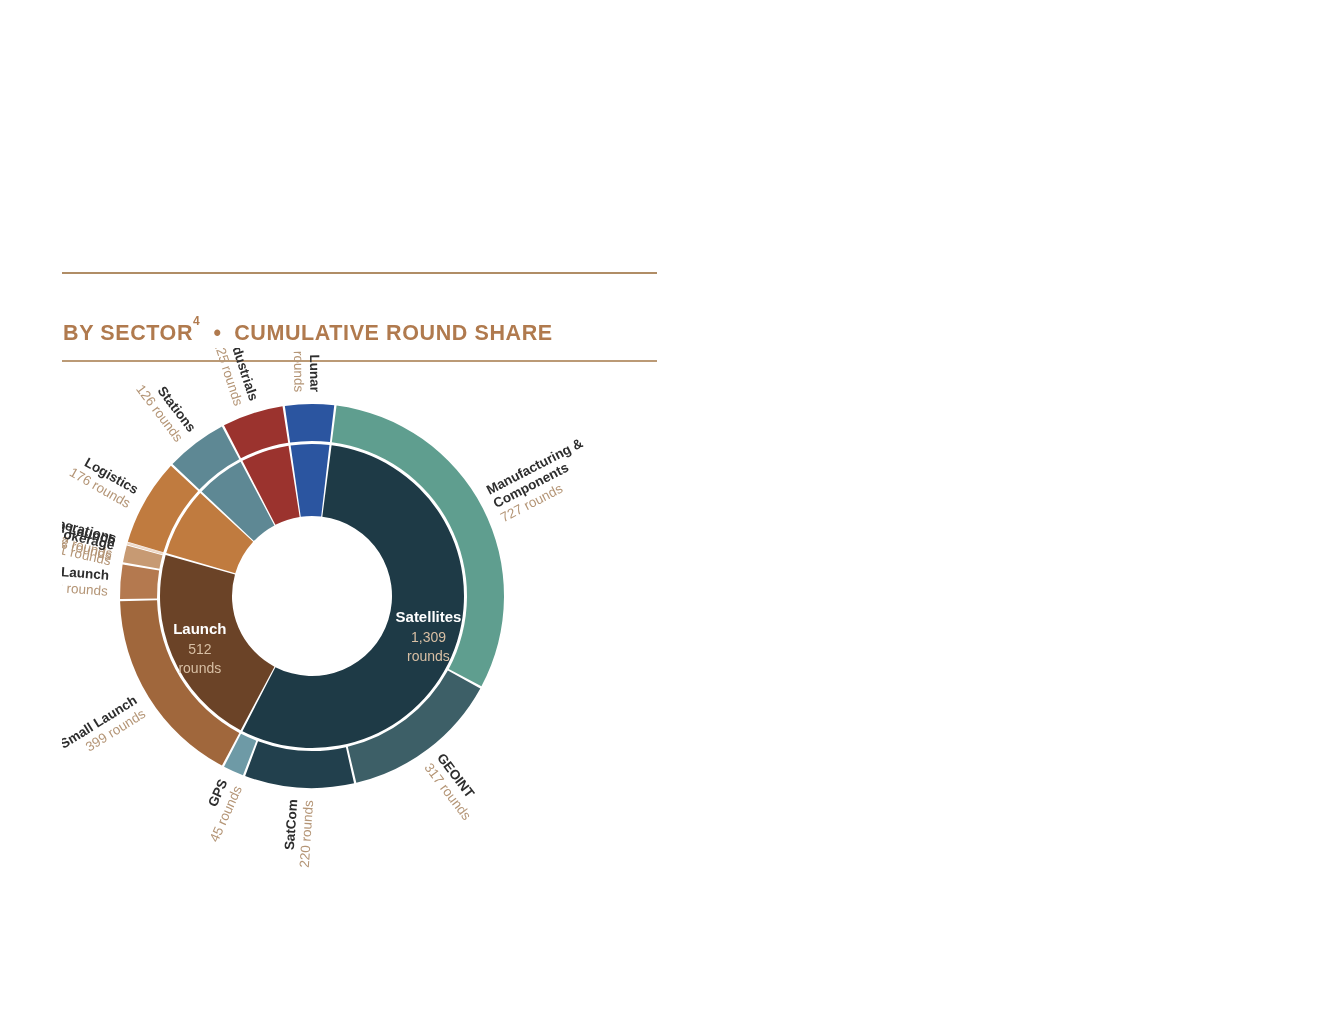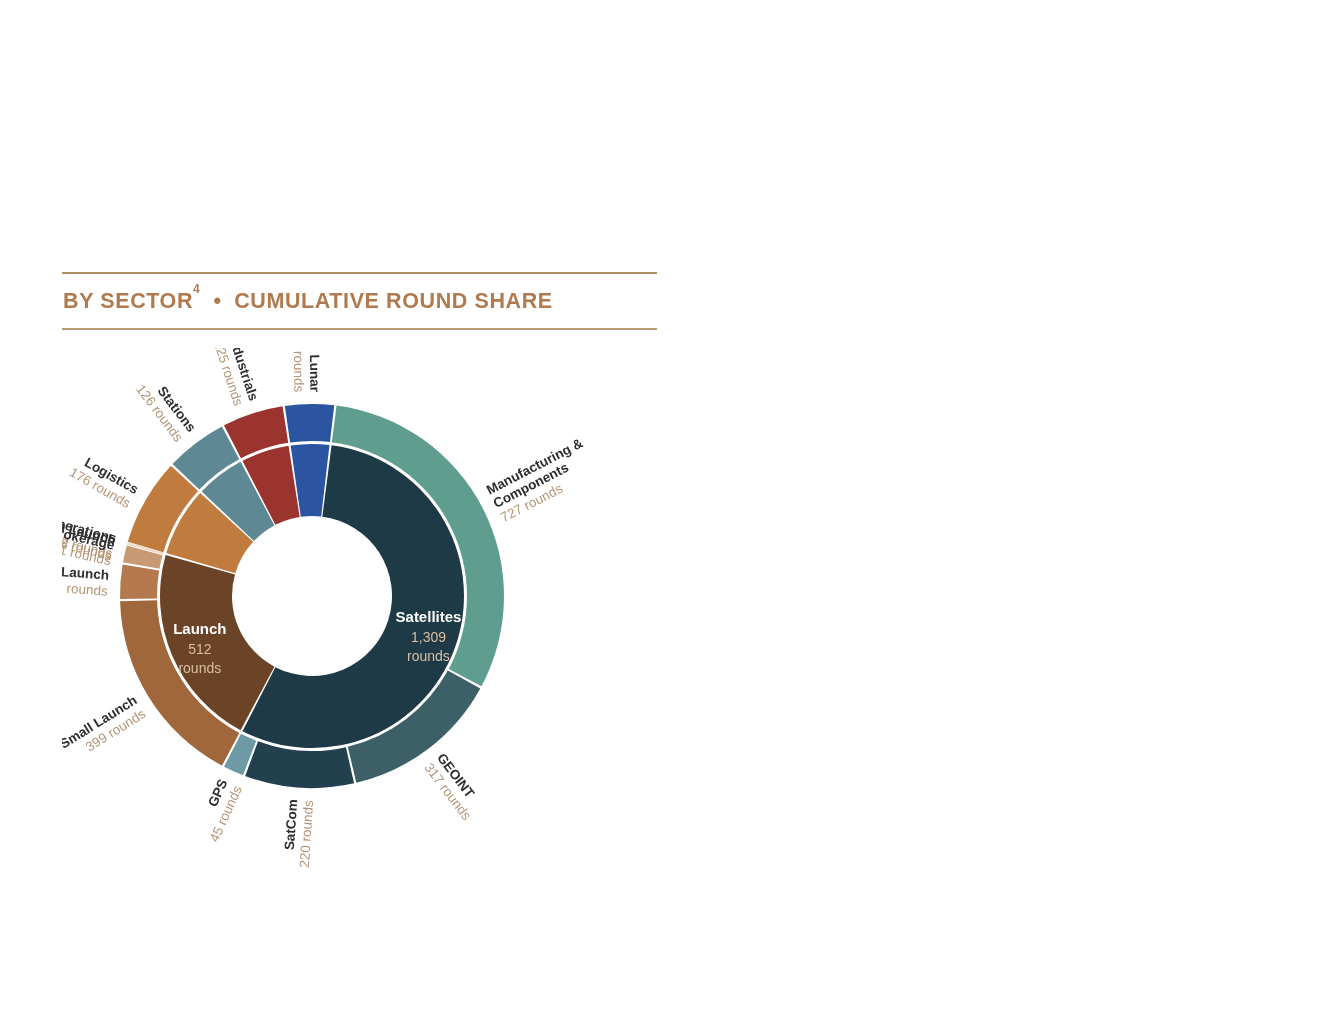--- a/index.html
+++ b/index.html
@@ -38,20 +38,21 @@
   .rule.thin { height: 2px; background: #bb9a76; }
 
   .panel-title {
     font-size: 21.5px;
     font-weight: bold;
     letter-spacing: 0.6px;
     color: #b07a4e;
     padding: 16px 0 15px 1px;
     white-space: nowrap;
     line-height: 1;
+    margin-top: 32px;
   }
   .panel-title sup {
     font-size: 12px;
     top: -0.55em;
     position: relative;
   }
   .dot-sep { letter-spacing: 0; }
 
   
   #donut-wrap {

